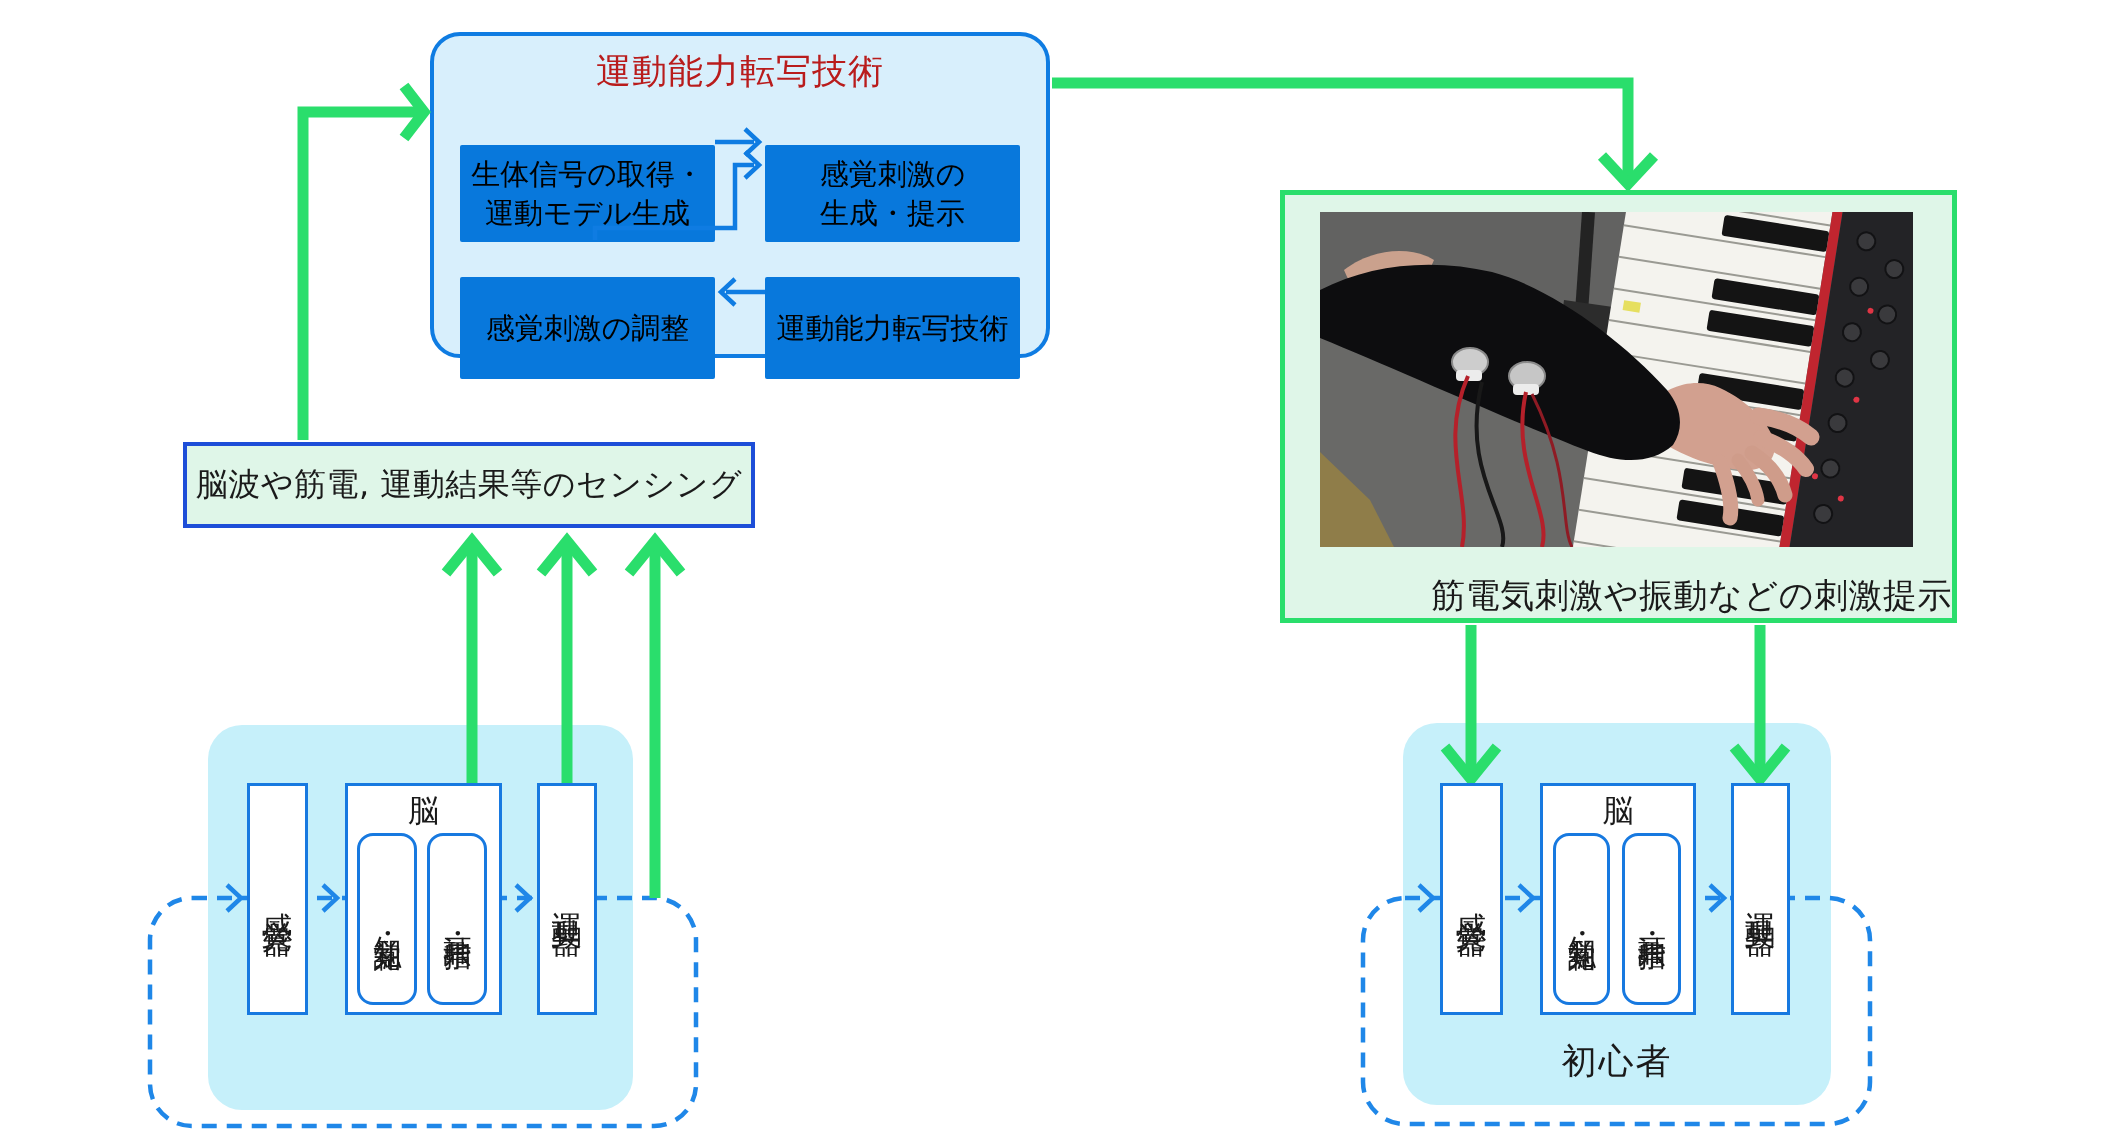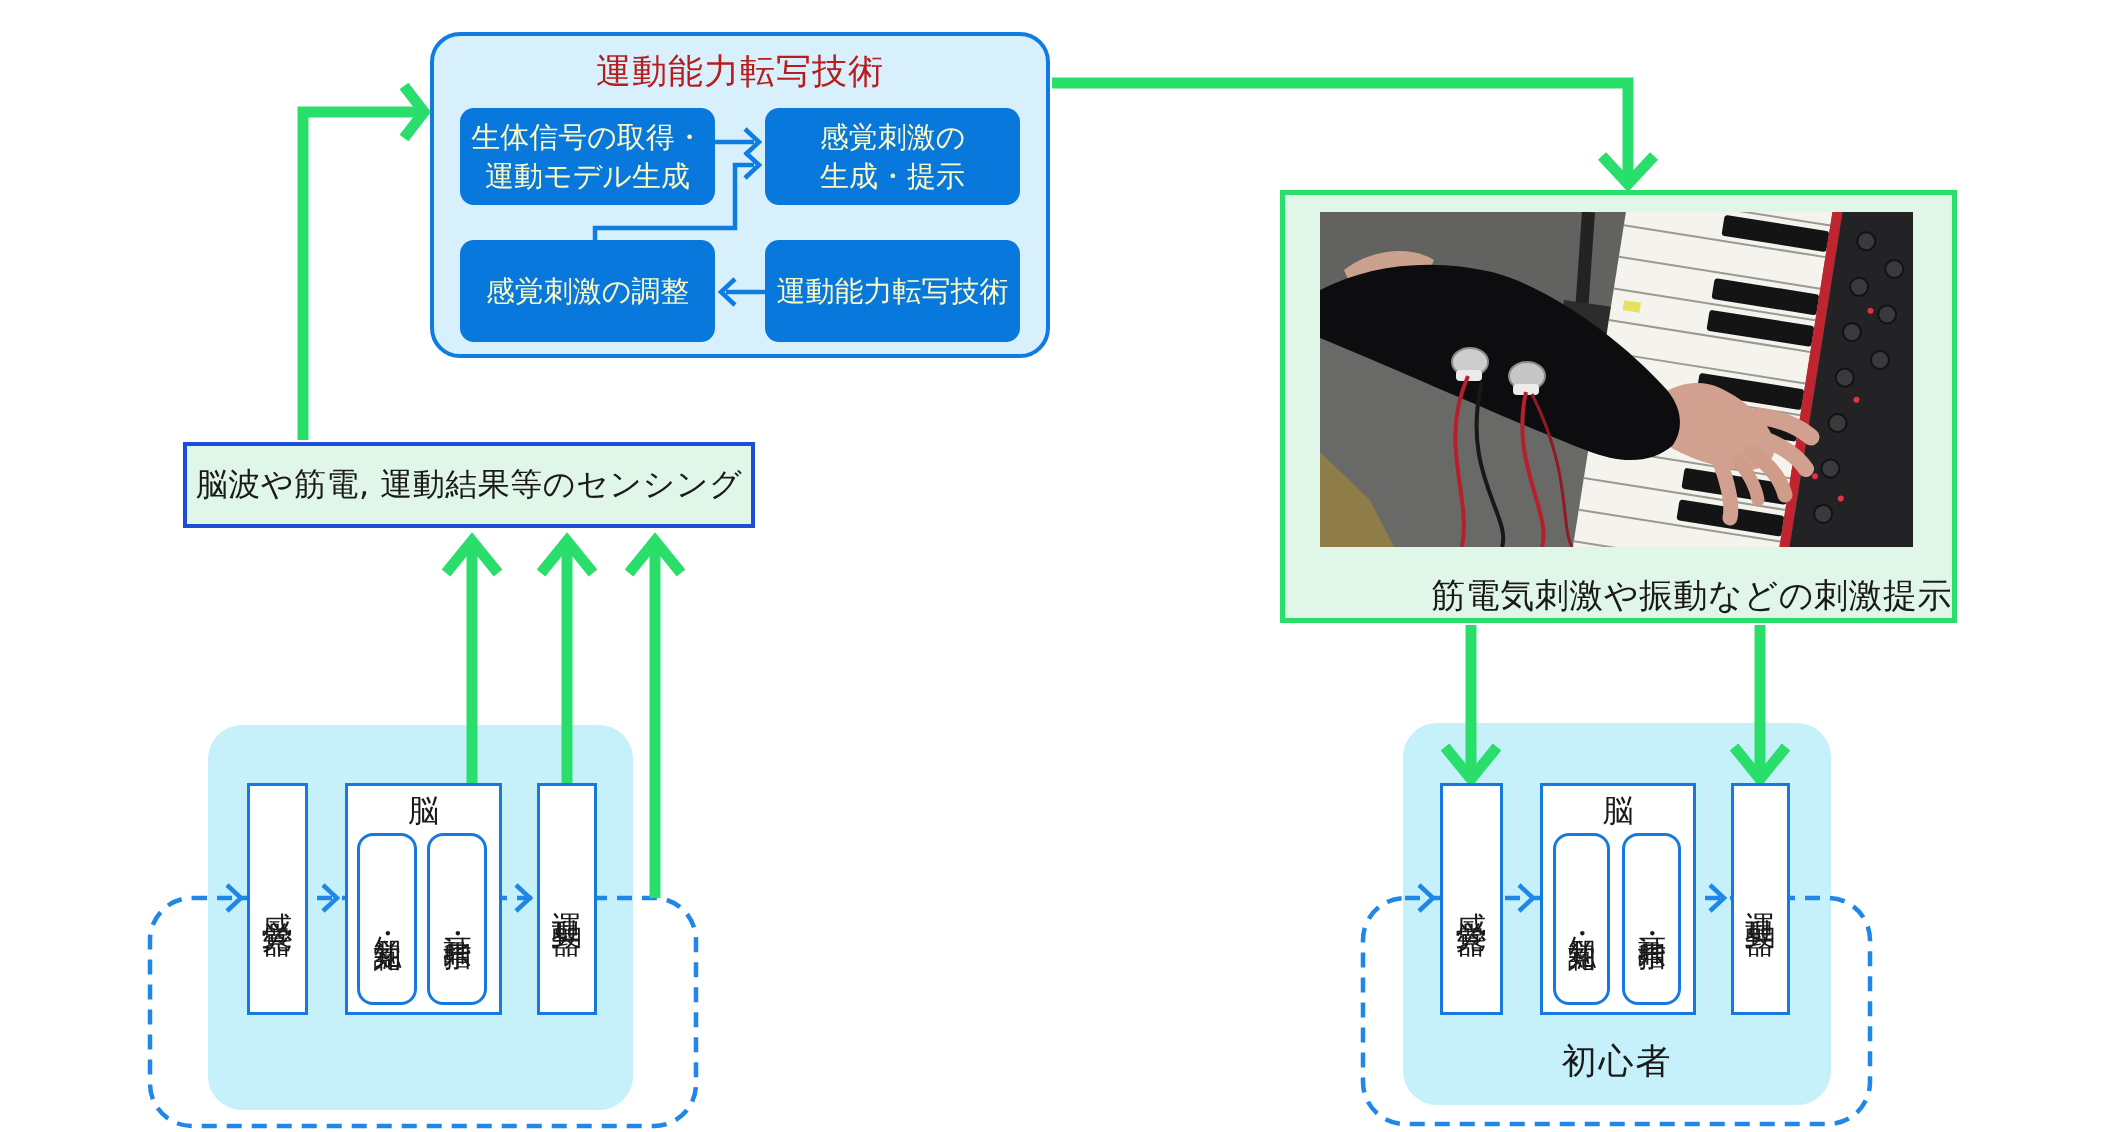--- a/index.html
+++ b/index.html
@@ -11,23 +11,23 @@
   
   .tech-box{
     left:430px;top:32px;width:612px;height:318px;background:#d8effc;
     border:4px solid #0f7ce2;border-radius:30px;z-index:2;
   }
   .tech-title{
     position:absolute;left:0;top:12px;width:100%;text-align:center;
     font-size:35px;font-weight:500;color:#b91c1c;letter-spacing:1px;
   }
   .tech-sub{
-    position:absolute;background:#0878dc;color:#fef9c3;border-radius:14px;
+    position:absolute;background:#0878dc;color:#000000;border-radius:2px;
     display:flex;flex-direction:column;align-items:center;justify-content:center;
-    font-size:29px;font-weight:500;line-height:1.32;text-align:center;
+    font-size:29px;font-weight:500;line-height:1.32;text-align:center;margin-top:37px;
   }
   .sub-a{left:26px;top:72px;width:255px;height:97px;}
   .sub-b{left:331px;top:72px;width:255px;height:97px;}
   .sub-c{left:26px;top:204px;width:255px;height:102px;}
   .sub-d{left:331px;top:204px;width:255px;height:102px;}
   
   .sensing-box{
     left:183px;top:442px;width:564px;height:78px;background:#dff6e8;
     border:4px solid #1d4ed8;z-index:2;display:flex;align-items:center;justify-content:center;
     font-size:32px;letter-spacing:0.5px;

